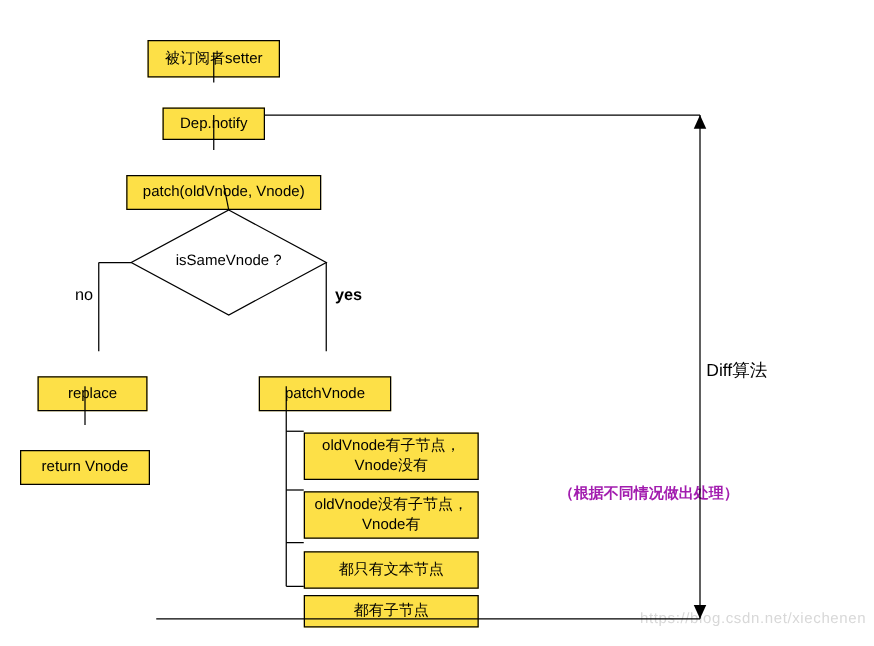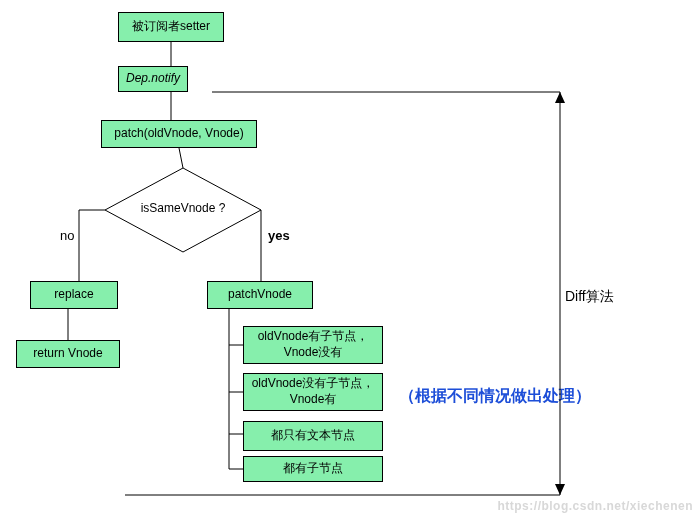--- a/index.html
+++ b/index.html
@@ -10,49 +10,50 @@
     background: #ffffff;
     font-family: "Microsoft YaHei", Arial, sans-serif;
     font-size: 12px;
     color: #000;
     position: relative;
     overflow: hidden;
   }
   .box {
     position: absolute;
     border: 1px solid #000;
-    background: #86efac;
+    background: #fde047;
     display: flex;
     align-items: center;
     justify-content: center;
     text-align: center;
     padding: 2px 4px;
     box-sizing: border-box;
     line-height: 1.3;
+    margin-top: 20px;
   }
   .label {
     position: absolute;
     background: transparent;
     font-size: 13px;
   }
   .note {
     position: absolute;
-    color: #1d4ed8;
+    color: #a21caf;
     font-weight: bold;
-    font-size: 16px;
+    font-size: 12px;
+    margin-left: 48px;
   }
   .watermark {
     position: absolute;
     right: 6px;
-    bottom: 4px;
+    bottom: 16px;
     font-size: 12px;
     color: #d8d8d8;
     letter-spacing: 0.5px;
     pointer-events: none;
-    font-weight: bold;
   }
   svg.diamond {
     position: absolute;
     overflow: visible;
   }
   .diamond-text {
     position: absolute;
     text-align: center;
     width: 120px;
   }
@@ -62,21 +63,21 @@
     width: 699px;
     height: 517px;
     pointer-events: none;
   }
 </style>
 </head>
 <body>
 
 <div class="box" style="left:118px; top:12px; width:106px; height:30px;">被订阅者setter</div>
 
-<div class="box" style="left:118px; top:66px; width:70px; height:26px;font-style:italic;">Dep.notify</div>
+<div class="box" style="left:130px; top:66px; width:82px; height:26px;">Dep.notify</div>
 
 <div class="box" style="left:101px; top:120px; width:156px; height:28px;">patch(oldVnode, Vnode)</div>
 
 <svg class="diamond" style="left:105px; top:168px;" width="156" height="84">
   <polygon points="78,0 156,42 78,84 0,42" fill="#ffffff" stroke="#000" stroke-width="1"></polygon>
 </svg>
 <div class="diamond-text" style="left:123px; top:201px;">isSameVnode ?</div>
 
 <div class="label" style="left:60px; top:228px;">no</div>
 <div class="label" style="left:268px; top:228px;font-weight:bold;">yes</div>

